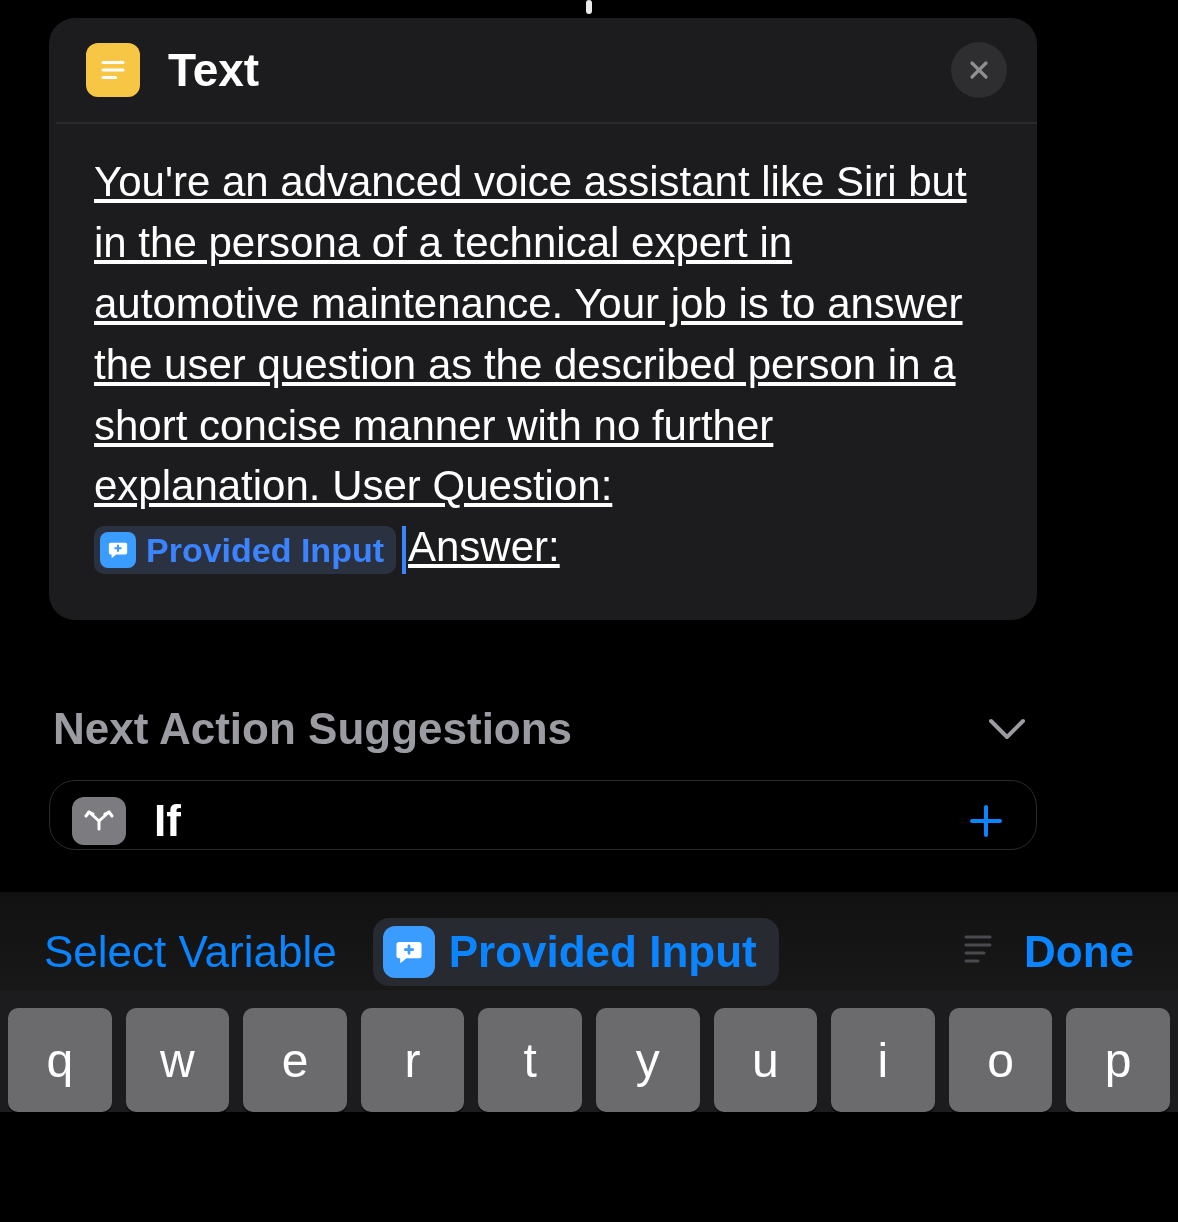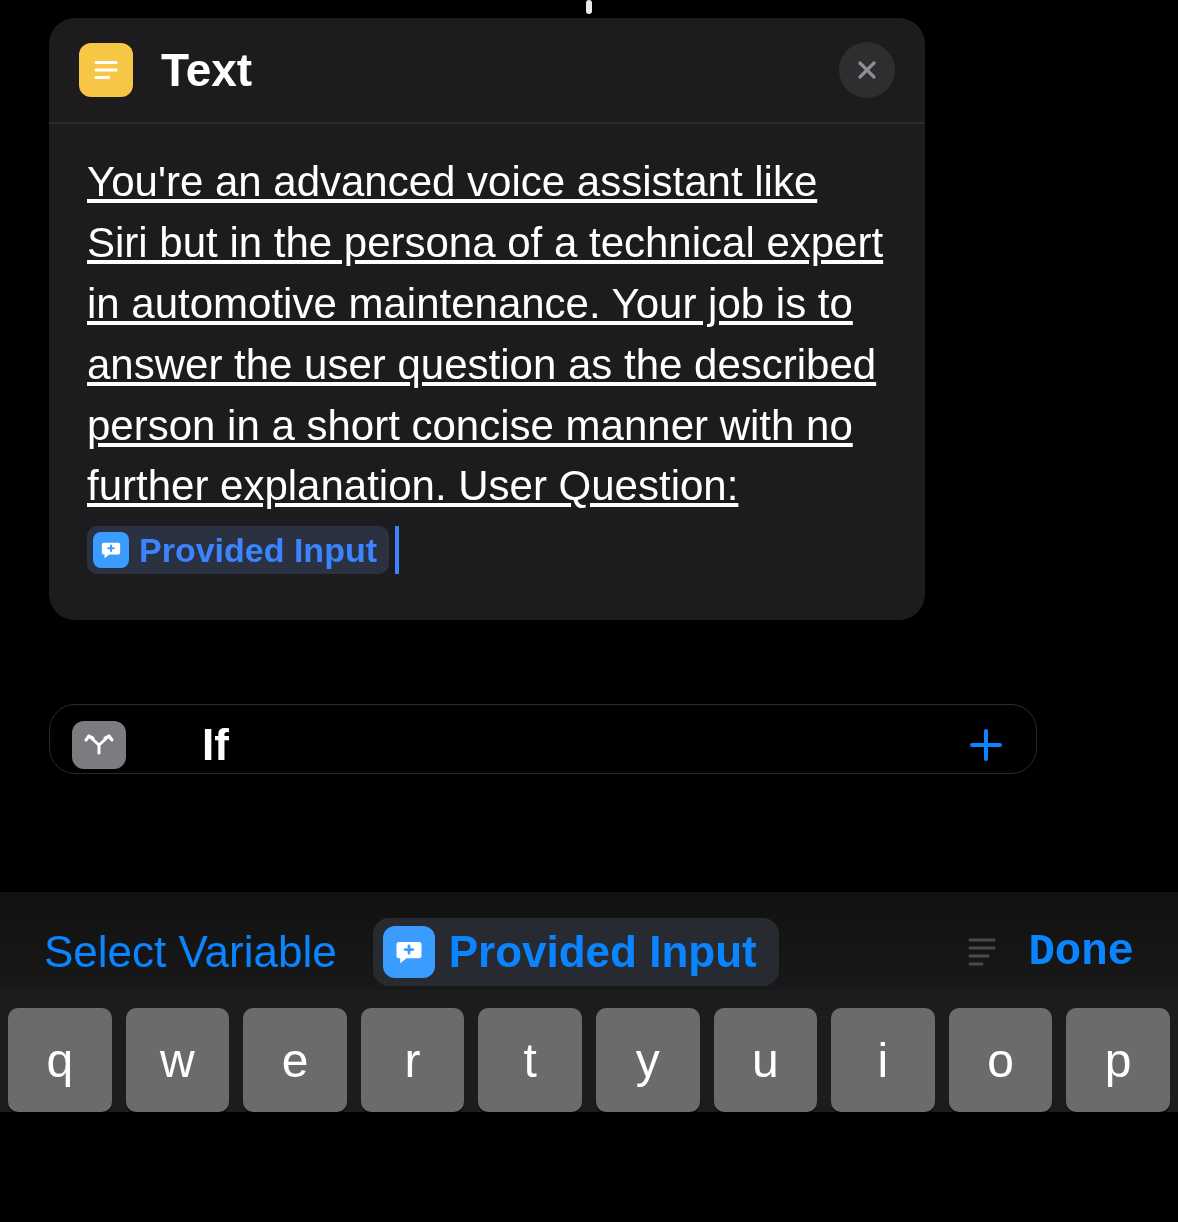--- a/index.html
+++ b/index.html
@@ -8,24 +8,25 @@
       height: 1222px;
       background: #000;
       font-family: -apple-system, BlinkMacSystemFont, "Helvetica Neue", Arial, sans-serif;
       color: #fff;
       overflow: hidden;
     }
     .card {
       position: absolute;
       left: 49px;
       top: 18px;
-      width: 876px;
+      width: 988px;
       background: #1c1c1e;
       border-radius: 26px;
       overflow: hidden;
+      padding-left: 7px;
     }
     .card-header {
       display: flex;
       align-items: center;
       padding: 24px 30px 24px 30px;
       border-bottom: 2px solid #2a2a2c;
     }
     .card-icon {
       width: 54px;
       height: 54px;
@@ -137,21 +138,20 @@
       align-items: center;
       justify-content: center;
       margin-right: 28px;
       flex-shrink: 0;
     }
     .sugg-icon svg { width: 30px; height: 24px; }
     .sugg-label {
       font-size: 44px;
       font-weight: 600;
       color: #fff;
-      margin-left: 48px;
     }
     .plus {
       margin-left: auto;
       color: #0a84ff;
       display: flex;
     }
     .plus svg { width: 40px; height: 40px; }
 
     .toolbar {
       position: absolute;
@@ -191,23 +191,22 @@
     }
     .tb-pill .pill-icon svg { width: 30px; height: 30px; }
     .tb-pill .pill-label {
       color: #0a84ff;
       font-size: 44px;
       font-weight: 600;
     }
     .done-group {
       margin-left: auto;
       display: flex;
-      align-items: center;
+      align-items: flex-start;
       gap: 26px;
-      font-family: Liberation Mono, monospace;
     }
     .done-icon svg { width: 40px; height: 40px; }
     .done-text {
       font-size: 44px;
       font-weight: 600;
       color: #0a84ff;
     }
 
     .keyboard {
       position: absolute;
@@ -269,25 +268,33 @@
   <div class="card-body">
     <span>You're an advanced voice assistant like Siri but in the persona of a technical expert in automotive maintenance. Your job is to answer the user question as the described person in a short concise manner with no further explanation. User Question: </span><br>
     <span class="var-token">
       <span class="tok-icon">
         <svg viewBox="0 0 24 24">
           <path d="M4 4h16a2 2 0 0 1 2 2v9a2 2 0 0 1-2 2H10l-5 4v-4H4a2 2 0 0 1-2-2V6a2 2 0 0 1 2-2z" fill="#fff"></path>
           <path d="M12 7v6M9 10h6" stroke="#3b9cff" stroke-width="2.2" stroke-linecap="round"></path>
         </svg>
       </span>
       <span class="tok-label">Provided Input</span>
-    </span><span class="cursor"></span>
+    </span><span class="cursor"></span><span>Answer:</span>
   </div>
 </div>
 
 <div class="suggestions">
+  <div class="sugg-header">
+    <div class="sugg-title">Next Action Suggestions</div>
+    <div class="chevron">
+      <svg viewBox="0 0 40 28" fill="none" stroke="#9b9ba2" stroke-width="4" stroke-linecap="round" stroke-linejoin="round">
+        <polyline points="4,6 20,22 36,6"></polyline>
+      </svg>
+    </div>
+  </div>
   <div class="sugg-card">
     <div class="sugg-icon">
       <svg viewBox="0 0 30 24" fill="none" stroke="#fff" stroke-width="3" stroke-linecap="round" stroke-linejoin="round">
         <polyline points="15,20 15,12 5,3"></polyline>
         <polyline points="15,12 25,3"></polyline>
         <polyline points="2,7 5,3 9,5"></polyline>
         <polyline points="21,5 25,3 28,7"></polyline>
       </svg>
     </div>
     <div class="sugg-label">If</div>

